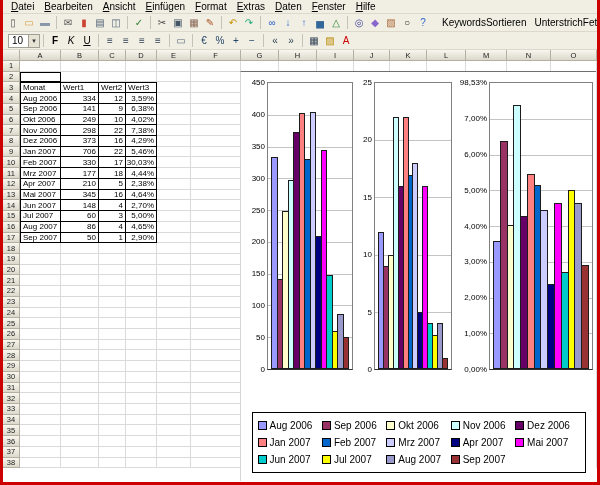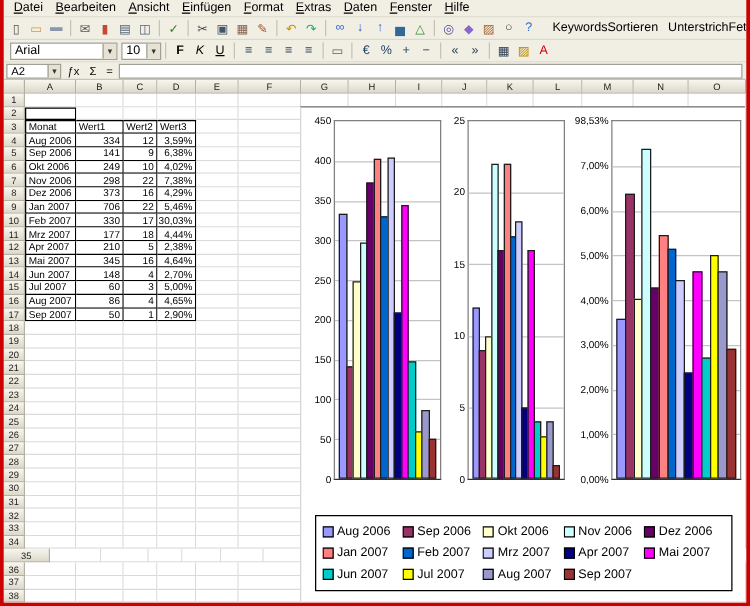--- a/index.html
+++ b/index.html
@@ -130,24 +130,20 @@
         <span class="tbi" style="color: rgb(51, 51, 51);">○</span>
         <span class="tbi" style="color: rgb(51, 102, 204);">?</span>
       </div>
     <div class="custom-btns">
       <button class="txt-btn">KeywordsSortieren</button>
       <button class="txt-btn">UnterstrichFett</button>
     </div>
   </div>
 
   <div class="toolbar">
-    <div class="combo font-combo">
-      <span>Arial</span>
-      <span class="arrow">▾</span>
-    </div>
     <div class="combo size-combo">
       <span>10</span>
       <span class="arrow">▾</span>
     </div>
     <div class="tb-icons" id="tb2">
         <span class="tbsep"></span>
         <span class="tbi b" style="color: rgb(0, 0, 0);">F</span>
         <span class="tbi i" style="color: rgb(0, 0, 0);">K</span>
         <span class="tbi u" style="color: rgb(0, 0, 0);">U</span>
         <span class="tbsep"></span>
@@ -165,30 +161,20 @@
         <span class="tbsep"></span>
         <span class="tbi" style="color: rgb(51, 68, 85);">«</span>
         <span class="tbi" style="color: rgb(51, 68, 85);">»</span>
         <span class="tbsep"></span>
         <span class="tbi" style="color: rgb(51, 68, 85);">▦</span>
         <span class="tbi" style="color: rgb(187, 136, 0);">▨</span>
         <span class="tbi" style="color: rgb(204, 0, 0);">A</span>
       </div>
   </div>
 
-  <div class="fbar">
-    <div class="namebox">
-      <span>A2</span>
-      <span class="arrow">▾</span>
-    </div>
-    <button class="fbtn">ƒx</button>
-    <button class="fbtn">Σ</button>
-    <button class="fbtn">=</button>
-    <div class="finput"></div>
-  </div>
 
   <div class="sheet">
     <div class="colhdr" id="colhdr">
         <div class="hcell" style="width: 17px;"></div>
         <div class="hcell" style="width: 41px;">A</div>
         <div class="hcell" style="width: 38px;">B</div>
         <div class="hcell" style="width: 27px;">C</div>
         <div class="hcell" style="width: 31px;">D</div>
         <div class="hcell" style="width: 34px;">E</div>
         <div class="hcell" style="width: 50px;">F</div>
@@ -809,21 +795,21 @@
           <div class="cell" style="width: 38px;"></div>
           <div class="cell" style="width: 37px;"></div>
           <div class="cell" style="width: 36px;"></div>
           <div class="cell" style="width: 37px;"></div>
           <div class="cell" style="width: 39px;"></div>
           <div class="cell" style="width: 41px;"></div>
           <div class="cell" style="width: 44px;"></div>
           <div class="cell" style="width: 46px;"></div>
         </div>
         <div class="row">
-          <div class="hcell" style="width: 37px;">35</div>
+          <div class="hcell" style="width: 17px;">35</div>
           <div class="cell" style="width: 41px;"></div>
           <div class="cell" style="width: 38px;"></div>
           <div class="cell" style="width: 27px;"></div>
           <div class="cell" style="width: 31px;"></div>
           <div class="cell" style="width: 34px;"></div>
           <div class="cell" style="width: 50px;"></div>
           <div class="cell" style="width: 38px;"></div>
           <div class="cell" style="width: 38px;"></div>
           <div class="cell" style="width: 37px;"></div>
           <div class="cell" style="width: 36px;"></div>

